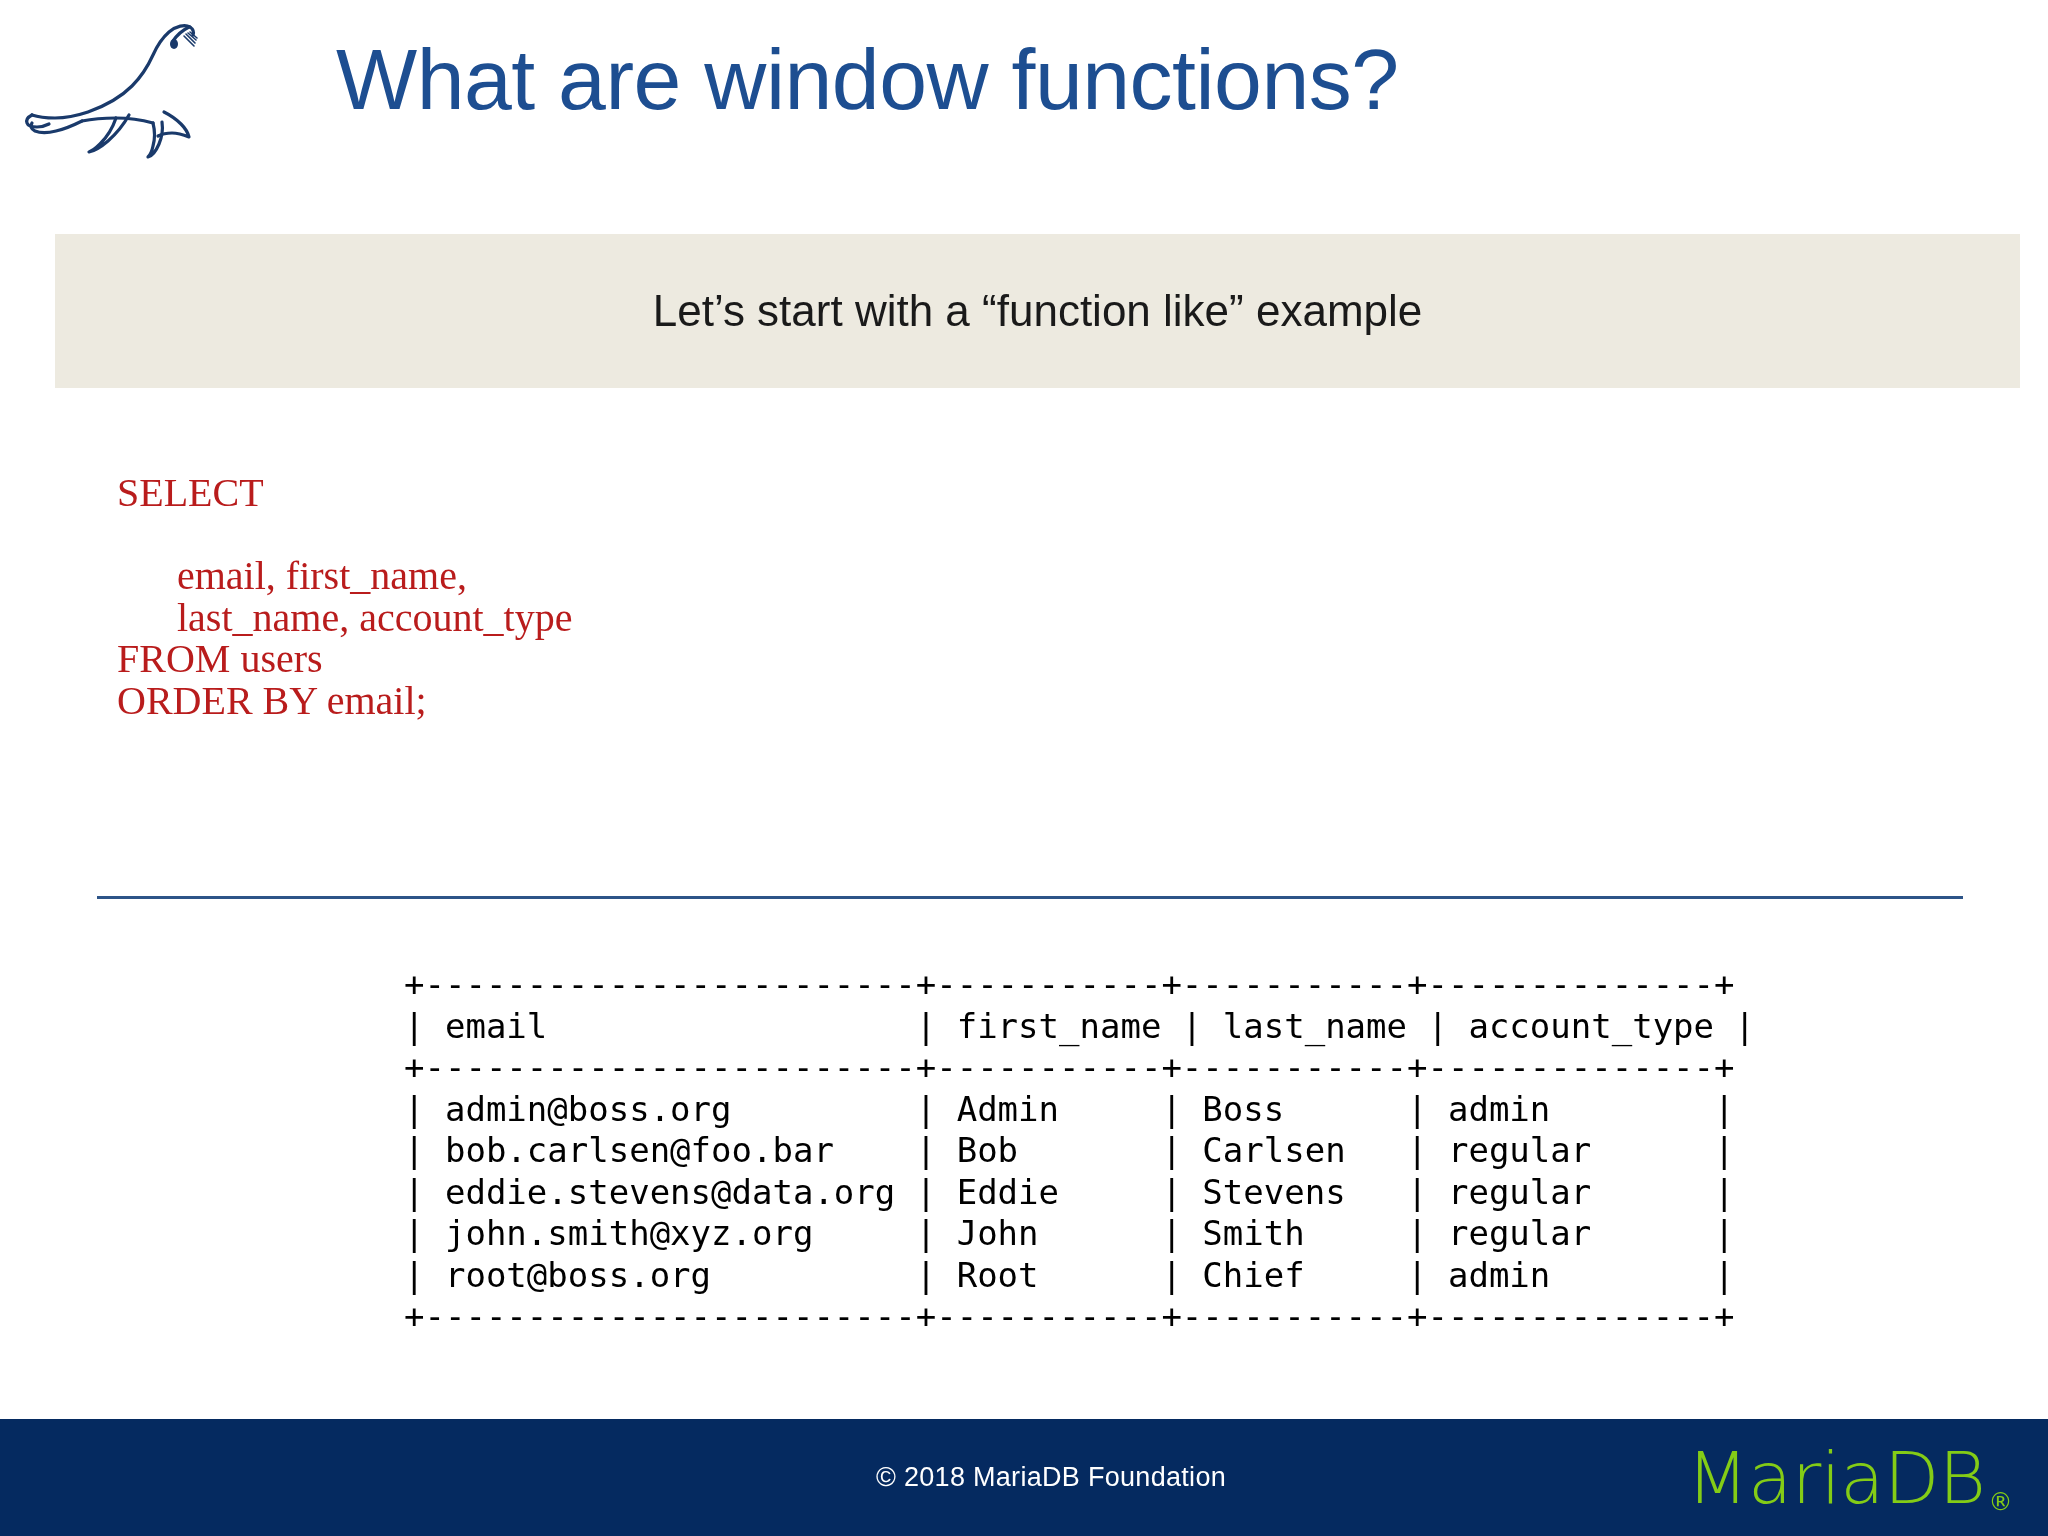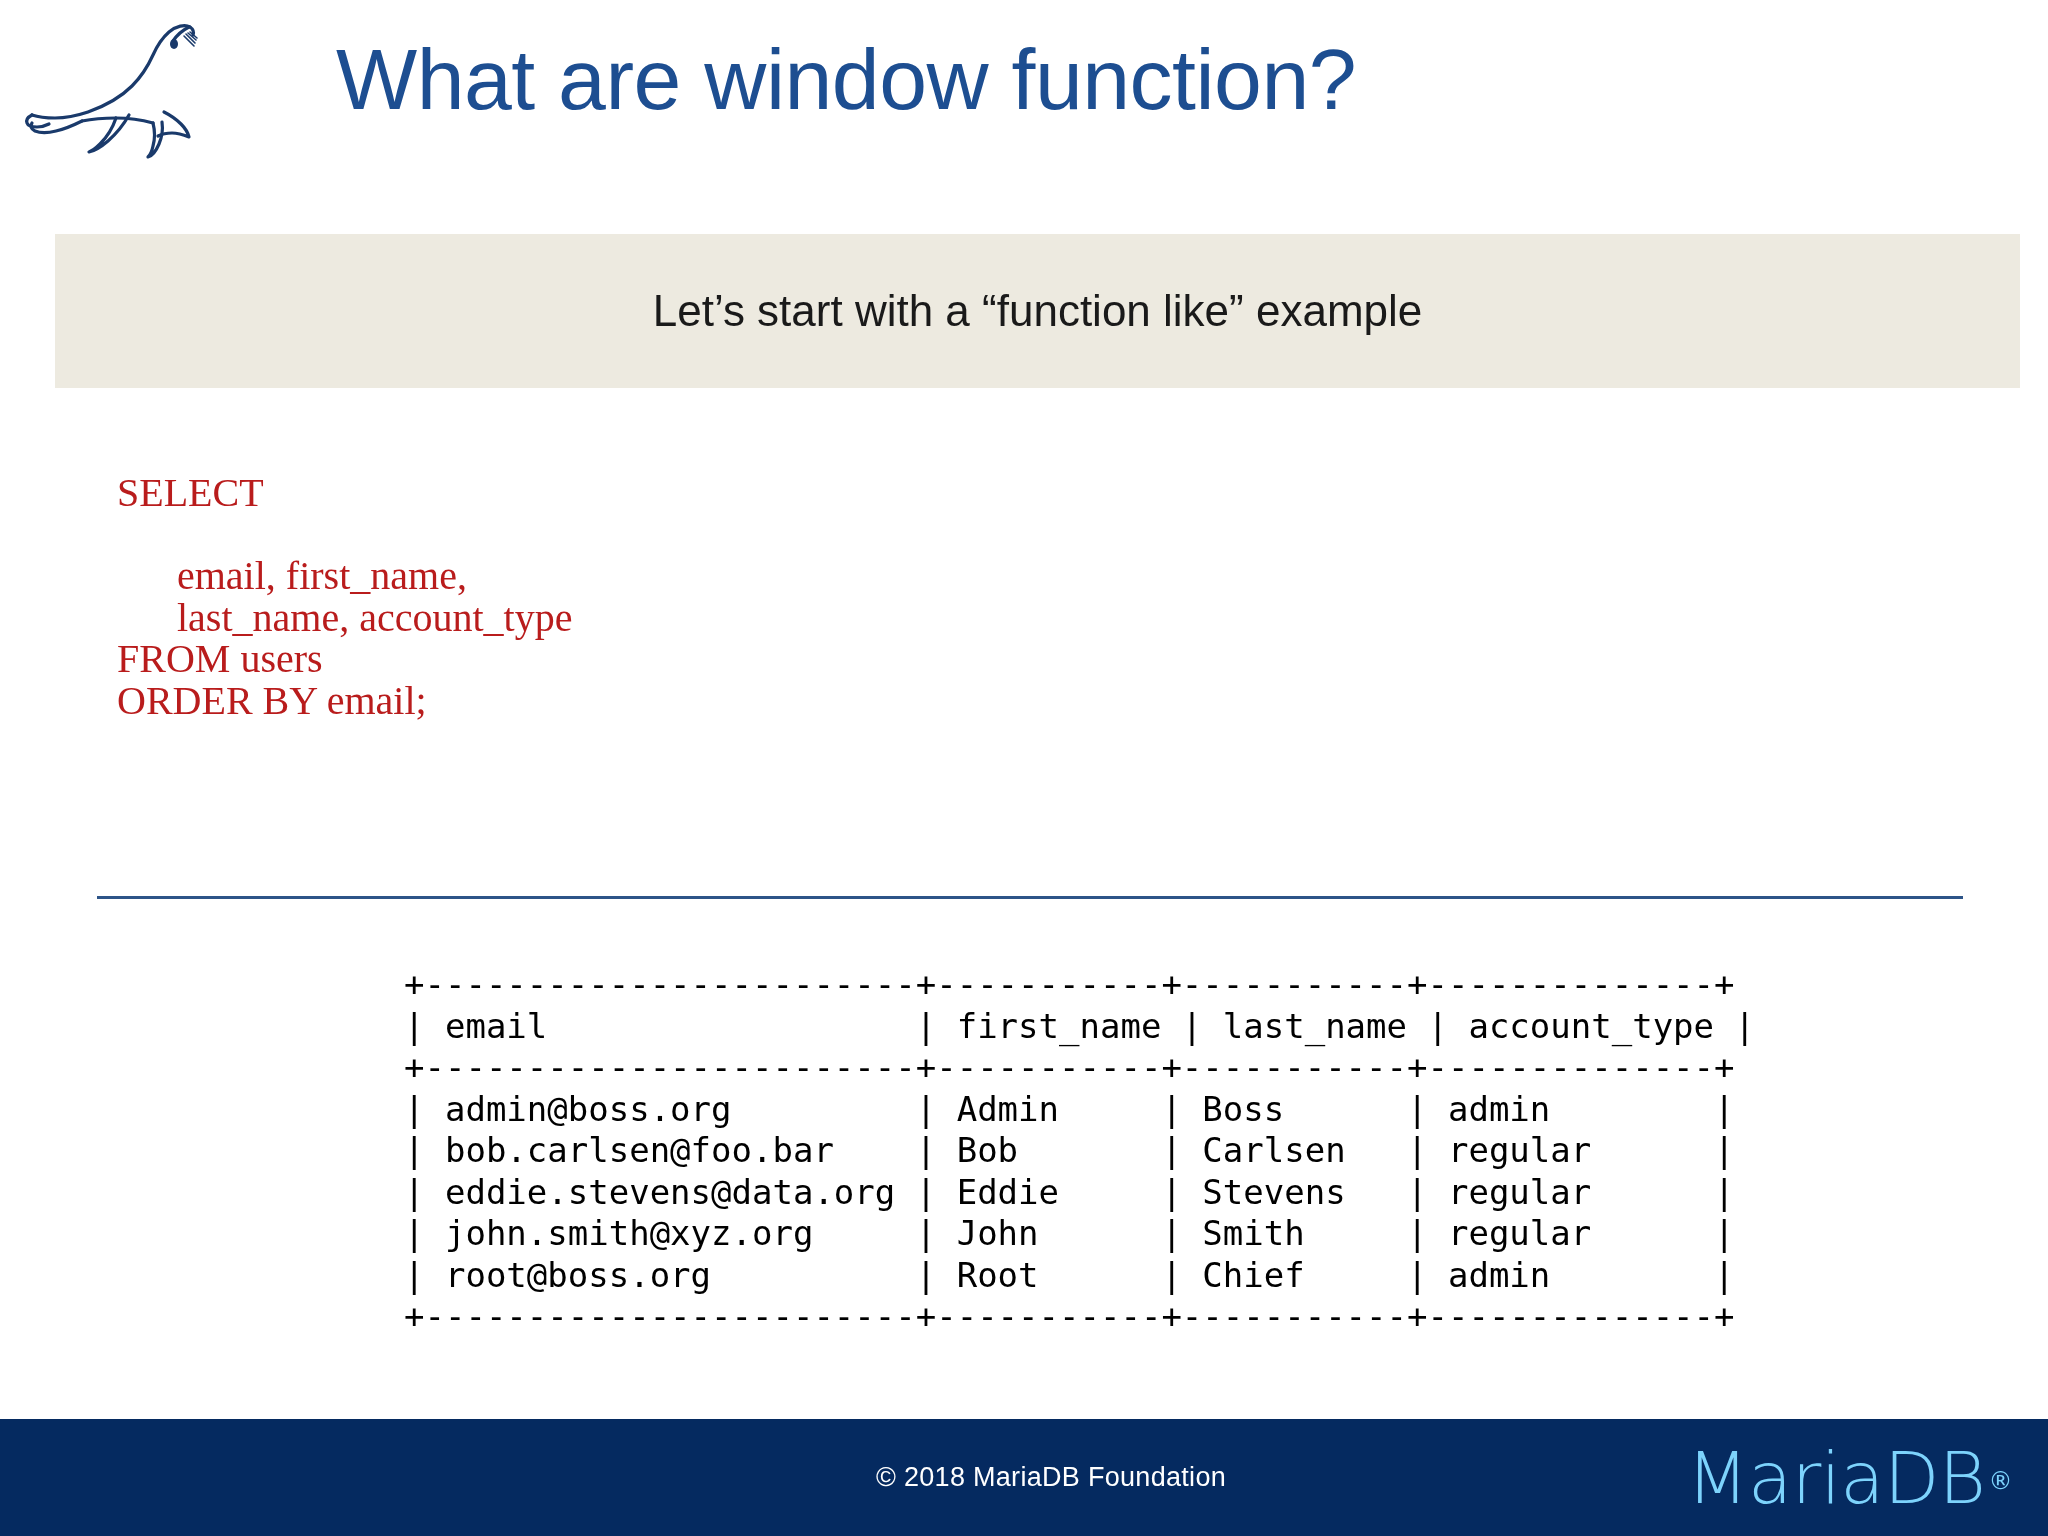--- a/index.html
+++ b/index.html
@@ -115,27 +115,27 @@
     font-size: 27px;
     font-family: "Liberation Sans", sans-serif;
     letter-spacing: 0.3px;
     padding-left: 27px;
   }
   .footer-logo {
     position: absolute;
     right: 36px;
     top: 50%;
     transform: translateY(-50%);
-    color: #7dd3fc;
+    color: #84cc16;
     font-size: 72px;
     font-family: "DejaVu Sans", sans-serif;
     font-weight: 300;
     letter-spacing: -0.5px;
     display: flex;
-    align-items: center;
+    align-items: flex-end;
     line-height: 1;
   }
   .footer-logo .reg {
     font-size: 24px;
     margin-left: 3px;
     margin-top: 6px;
     font-weight: 400;
   }
 </style>
 </head>
@@ -159,21 +159,21 @@
       <ellipse cx="156" cy="36" rx="4" ry="5" fill="#1A3A6B"></ellipse>
       <g stroke="#1A3A6B" stroke-width="1.6" stroke-linecap="round" fill="none">
         <path d="M166 28 L176 38"></path>
         <path d="M168 26 L177 35"></path>
         <path d="M170 25 L178 32"></path>
         <path d="M172 24 L179 30"></path>
       </g>
     </svg>
   </div>
 
-  <div class="slide-title">What are window function?</div>
+  <div class="slide-title">What are window functions?</div>
 
   <div class="subtitle-banner">
     <span class="subtitle-text">Let’s start with a “function like” example</span>
   </div>
 
   <pre class="sql-block">SELECT
 
       email, first_name,
       last_name, account_type
 FROM users

